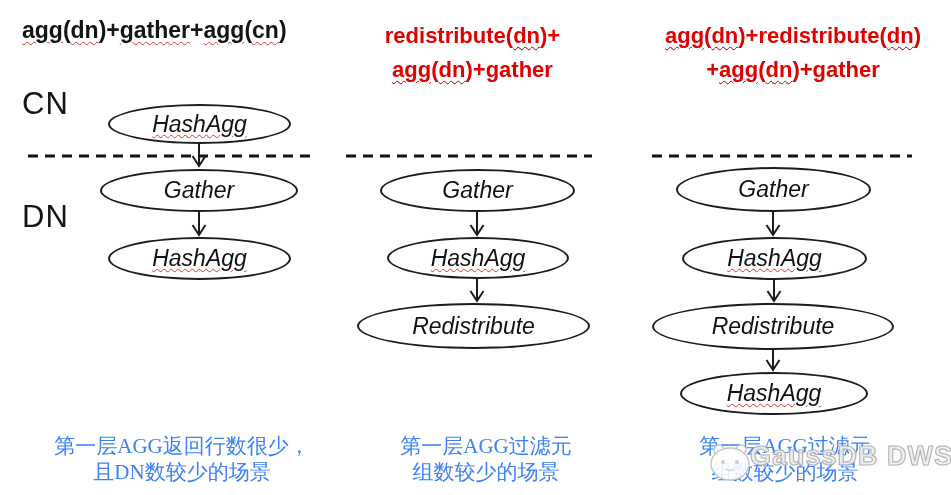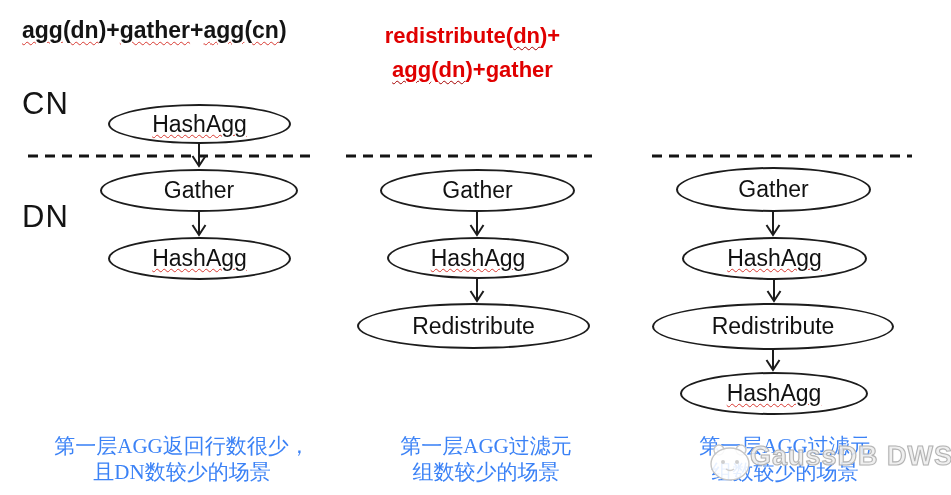--- a/index.html
+++ b/index.html
@@ -11,21 +11,21 @@
   .title-black{color:#141414;font-size:23px;}
   .title-red{color:#e00000;text-align:center;}
   .wavy{text-decoration-line:underline;text-decoration-style:wavy;text-decoration-thickness:1px;}
   .title-black .wavy{text-decoration-color:#d83931;text-underline-offset:3px;}
   .title-red .wavy{text-decoration-color:#a50000;text-underline-offset:3px;}
   .region{position:absolute;font-size:31px;color:#141414;letter-spacing:1px;}
   .node{
     position:absolute;border:2px solid #1c1c1c;border-radius:50%;background:#fff;
     display:flex;align-items:center;justify-content:center;box-sizing:border-box;
   }
-  .nlabel{font-size:23px;color:#111;}
+  .nlabel{font-size:23px;color:#111;font-style:italic;}
   .nlabel.wavy{text-decoration-color:#d83931;text-underline-offset:2px;}
   svg.overlay{position:absolute;left:0;top:0;}
   .caption{
     position:absolute;text-align:center;font-size:21px;line-height:26px;color:#3b82f6;
     font-family:"Liberation Serif","DejaVu Serif",serif;z-index:1;
   }
   .wm{position:absolute;left:0;top:0;width:951px;height:495px;pointer-events:none;z-index:2;}
   .wm-brand{
     position:absolute;left:750px;top:441px;font-size:27px;font-weight:bold;letter-spacing:1px;
     color:rgba(255,255,255,0.72);-webkit-text-stroke:1.1px #b3b3b3;
@@ -41,20 +41,24 @@
 <body>
 
 <div id="stage">
 
   <div class="title title-red" style="left:345px;top:19px;width:255px;">
     <div><span>redistribute(</span><span class="wavy">dn</span><span>)+</span></div>
     <div><span class="wavy">agg</span><span>(</span><span class="wavy">dn</span><span>)+gather</span></div>
   </div>
   <div class="title title-black" style="left:22px;top:13px;">
     <div><span class="wavy">agg</span><span>(</span><span class="wavy">dn</span><span>)+</span><span class="wavy">gather</span><span>+</span><span class="wavy">agg</span><span>(</span><span class="wavy">cn</span><span>)</span></div>
+  </div>
+  <div class="title title-red" style="left:640px;top:19px;width:306px;">
+    <div><span class="wavy">agg</span><span>(</span><span class="wavy">dn</span><span>)+redistribute(</span><span class="wavy">dn</span><span>)</span></div>
+    <div><span>+</span><span class="wavy">agg</span><span>(</span><span class="wavy">dn</span><span>)+gather</span></div>
   </div>
 
   <div class="region" style="left:22px;top:86px;">CN</div>
   <div class="region" style="left:22px;top:199px;">DN</div>
 
   <svg class="overlay" width="951" height="495" viewBox="0 0 951 495">
     <g stroke="#141414" stroke-width="3">
       <line x1="28" y1="156" x2="311" y2="156" stroke-dasharray="10 7"></line>
       <line x1="346" y1="156" x2="592" y2="156" stroke-dasharray="10 7"></line>
       <line x1="652" y1="156" x2="912" y2="156" stroke-dasharray="10 7"></line>

